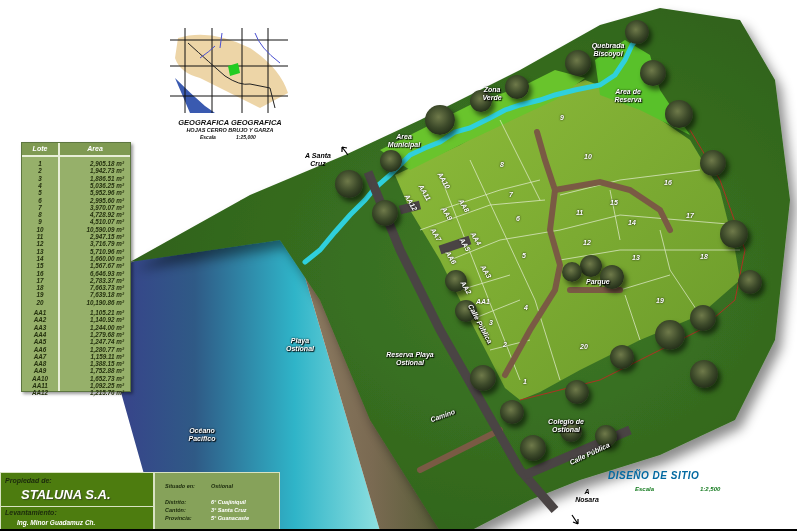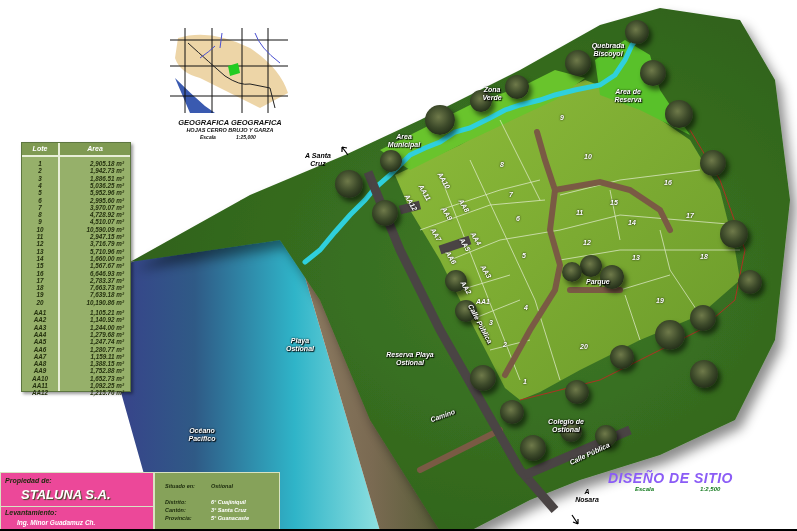--- a/index.html
+++ b/index.html
@@ -12,21 +12,21 @@
   
   #lot-table { position:absolute; left:21px; top:142px; width:108px; height:248px; background:#96b06a; border:1px solid #5d7640; box-shadow:2px 2px 3px rgba(0,0,0,0.4); }
   #lot-table .th { position:absolute; top:0; height:12px; background:#7f9a52; color:#fff; font-size:7px; font-style:italic; font-weight:bold; text-align:center; line-height:12px; border-bottom:2px solid #e9efd8; }
   #lot-table .col-lote { left:0; width:36px; border-right:2px solid #e9efd8; }
   #lot-table .col-area { left:38px; width:70px; }
   #lot-table .vline { position:absolute; left:36px; top:0; width:2px; height:248px; background:#e9efd8; }
   .trow { position:absolute; left:0; width:108px; height:7.3px; font-size:6.3px; font-style:italic; font-weight:bold; color:#24300e; line-height:7.3px; }
   .trow .c1 { position:absolute; left:0; width:36px; text-align:center; }
   .trow .c2 { position:absolute; right:6px; text-align:right; }
   
-  #footer-left { position:absolute; left:0; top:472px; width:152px; height:56px; background:#ec4899; border:1px solid #d8e3c2; }
+  #footer-left { position:absolute; left:0; top:472px; width:152px; height:56px; background:#4d7c0f; border:1px solid #d8e3c2; }
   #footer-mid { position:absolute; left:154px; top:472px; width:124px; height:56px; background:#86a25a; border:1px solid #d8e3c2; }
   .ftxt { position:absolute; font-style:italic; font-weight:bold; color:#fff; white-space:nowrap; }
   .ftxt-dark { position:absolute; font-style:italic; font-weight:bold; color:#1b2a0c; white-space:nowrap; }
 </style>
 </head>
 <body>
 
 <svg class="abs" style="left:0;top:0" width="797" height="531" viewBox="0 0 797 531">
   <defs>
     <linearGradient id="ocean" x1="0" y1="0" x2="1" y2="0">
@@ -356,17 +356,17 @@
   <div class="ftxt-dark" style="left:10px;top:10px;font-size:5.5px">Situado en:</div>
   <div class="ftxt-dark" style="left:56px;top:10px;font-size:5.5px">Ostional</div>
   <div class="ftxt-dark" style="left:10px;top:26px;font-size:5.5px">Distrito:</div>
   <div class="ftxt" style="left:56px;top:26px;font-size:5.5px">6° Cuajiniquil</div>
   <div class="ftxt-dark" style="left:10px;top:34px;font-size:5.5px">Cantón:</div>
   <div class="ftxt" style="left:56px;top:34px;font-size:5.5px">3° Santa Cruz</div>
   <div class="ftxt-dark" style="left:10px;top:42px;font-size:5.5px">Provincia:</div>
   <div class="ftxt" style="left:56px;top:42px;font-size:5.5px">5° Guanacaste</div>
 </div>
 
-<div class="abs ital" style="left:608px;top:470px;font-size:14px;color:#8b5cf6;letter-spacing:0.5px">DISEÑO DE SITIO</div>
+<div class="abs ital" style="left:608px;top:470px;font-size:10px;color:#0369a1;letter-spacing:0.5px">DISEÑO DE SITIO</div>
 <div class="abs ital" style="left:635px;top:486px;font-size:6px;color:#137a1e">Escala</div>
 <div class="abs ital" style="left:700px;top:486px;font-size:6px;color:#137a1e">1:2,500</div>
 
 <div class="abs" style="left:0;top:529px;width:797px;height:2px;background:#000"></div>
 
 </body></html>

